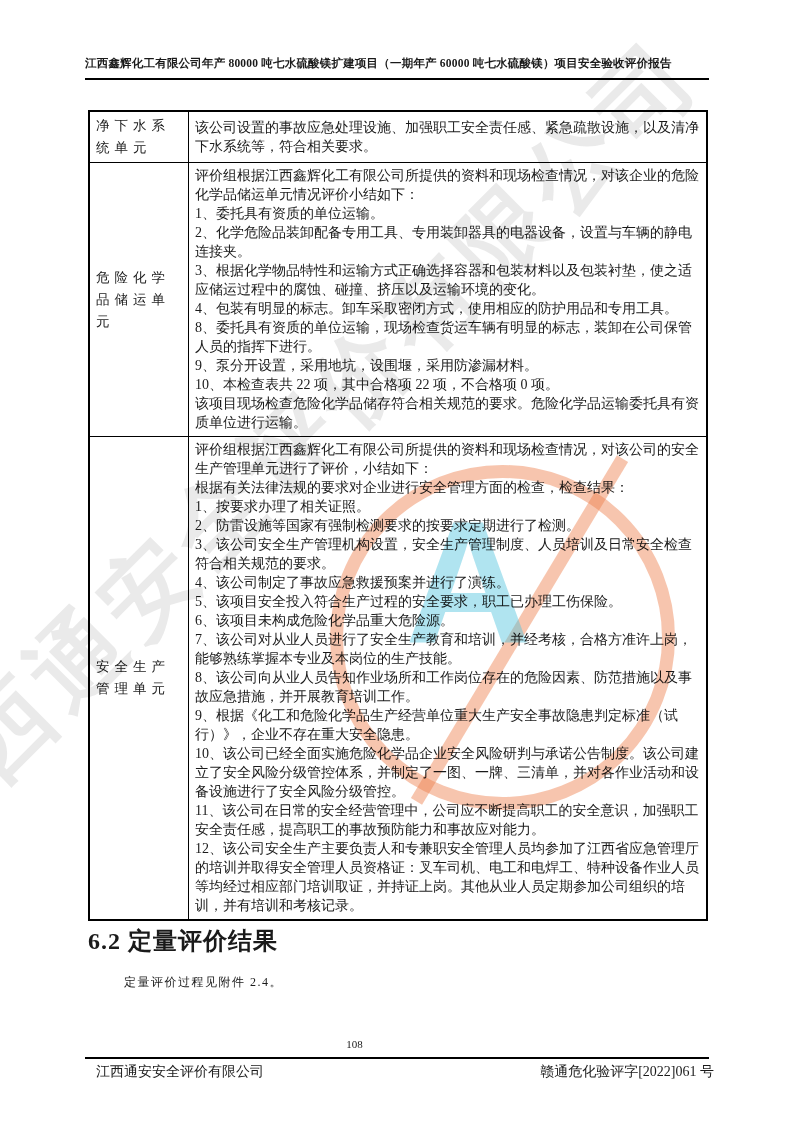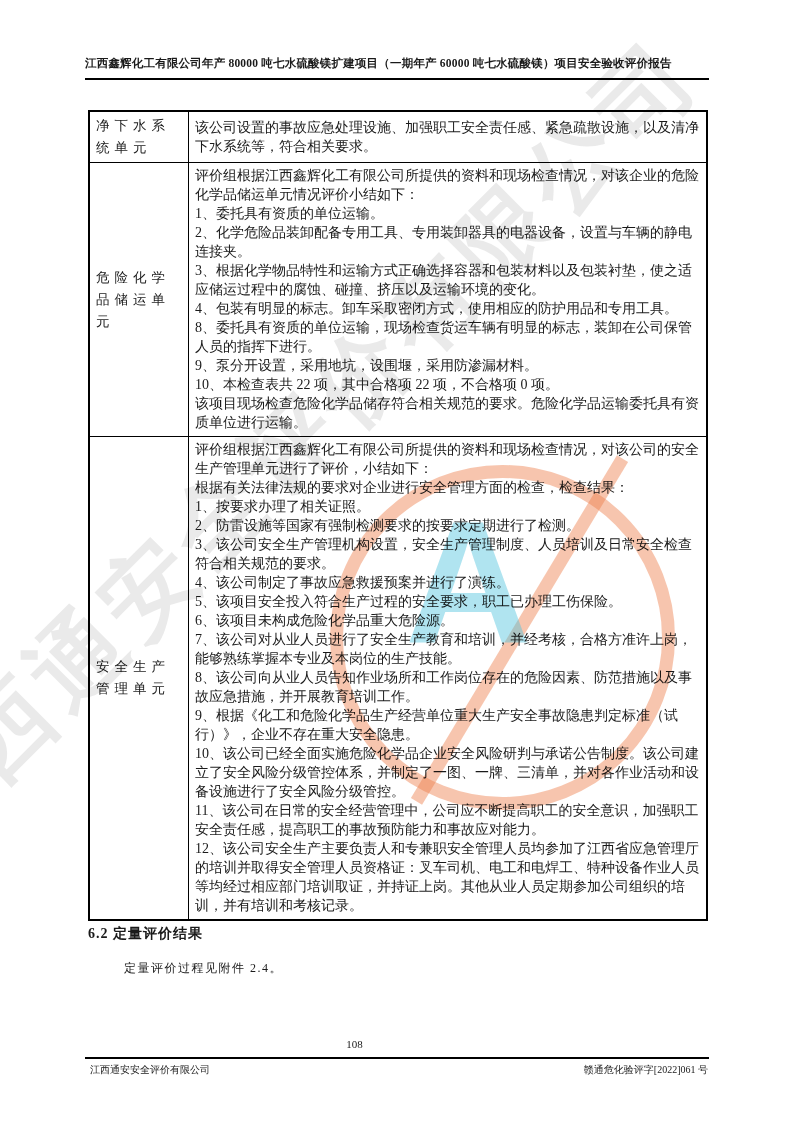--- a/index.html
+++ b/index.html
@@ -13,26 +13,26 @@
   
   .eval-table{position:absolute;left:88px;top:110px;width:620px;border-collapse:collapse;table-layout:fixed;}
   .eval-table td{border:1px solid #000;vertical-align:middle;}
   .eval-table{border:2px solid #000;}
   .unit-cell{width:80px;font-size:13.5px;letter-spacing:5px;line-height:22px;
     white-space:pre-line;padding:3px 12px 3px 6px;text-align:left;margin-top:32px;}
   .content-cell{font-size:14px;line-height:19px;white-space:pre-line;
     padding:3px 5px 4px 6px;text-align:left;}
   
   .section{position:absolute;left:88px;top:925px;width:620px;}
-  .sec-heading{font-size:14px;font-weight:bold;letter-spacing:1px;}
+  .sec-heading{font-size:24px;font-weight:bold;letter-spacing:1px;}
   .sec-para{font-size:12px;letter-spacing:1.5px;margin-top:15px;padding-left:36px;line-height:20px;}
   
   .page-num{position:absolute;left:0;top:1038px;width:709px;text-align:center;font-size:11px;}
   .footer-line{position:absolute;left:85px;top:1057px;width:624px;border-top:2px solid #000;}
-  .footer-row{position:absolute;left:90px;top:1063px;width:618px;display:flex;justify-content:space-between;font-size:10px;}
+  .footer-row{position:absolute;left:96px;top:1063px;width:618px;display:flex;justify-content:space-between;font-size:14px;}
   
   .wm-layer{position:absolute;inset:0;pointer-events:none;mix-blend-mode:multiply;}
   .wm-gray{position:absolute;left:-140px;top:790px;transform:rotate(-45deg);transform-origin:0 0;
     white-space:nowrap;font-size:92px;letter-spacing:8px;color:rgba(125,125,125,0.16);font-weight:bold;}
   .wm-ring{position:absolute;left:330px;top:465px;width:345px;height:345px;border-radius:50%;
     border:13px solid rgba(238,127,75,0.45);box-sizing:border-box;}
   .wm-slash{position:absolute;left:513px;top:430px;width:13px;height:400px;
     background:rgba(238,127,75,0.45);transform:rotate(31deg);}
   .wm-a{position:absolute;left:405px;top:495px;font-size:175px;line-height:1;font-weight:bold;
     font-family:"Liberation Sans","DejaVu Sans",sans-serif;color:rgba(79,195,221,0.45);}

